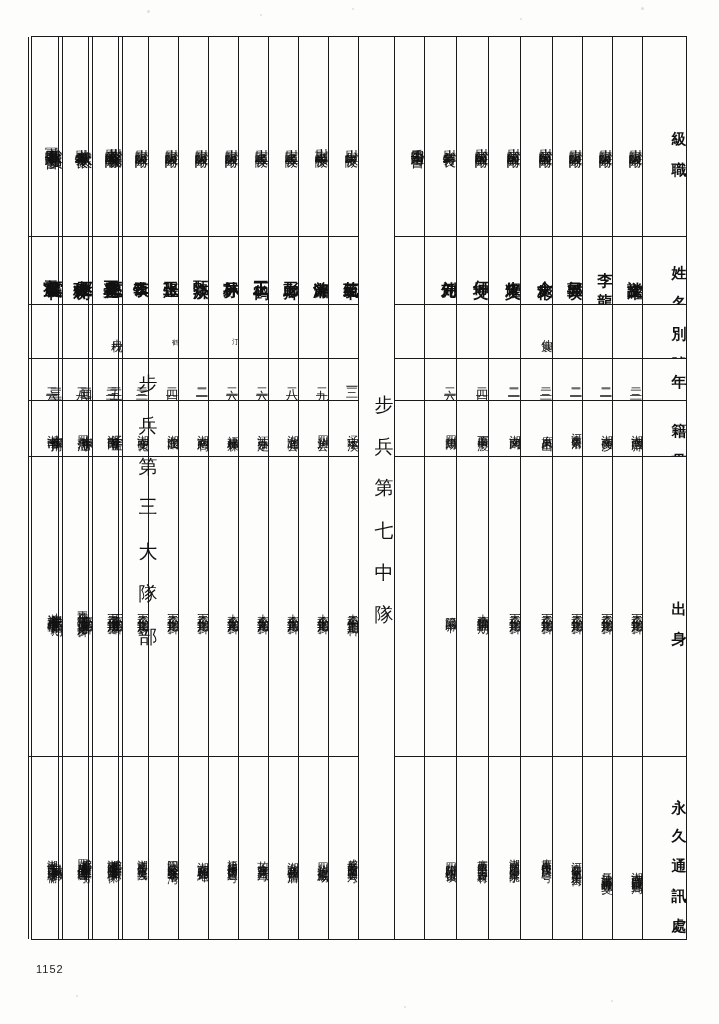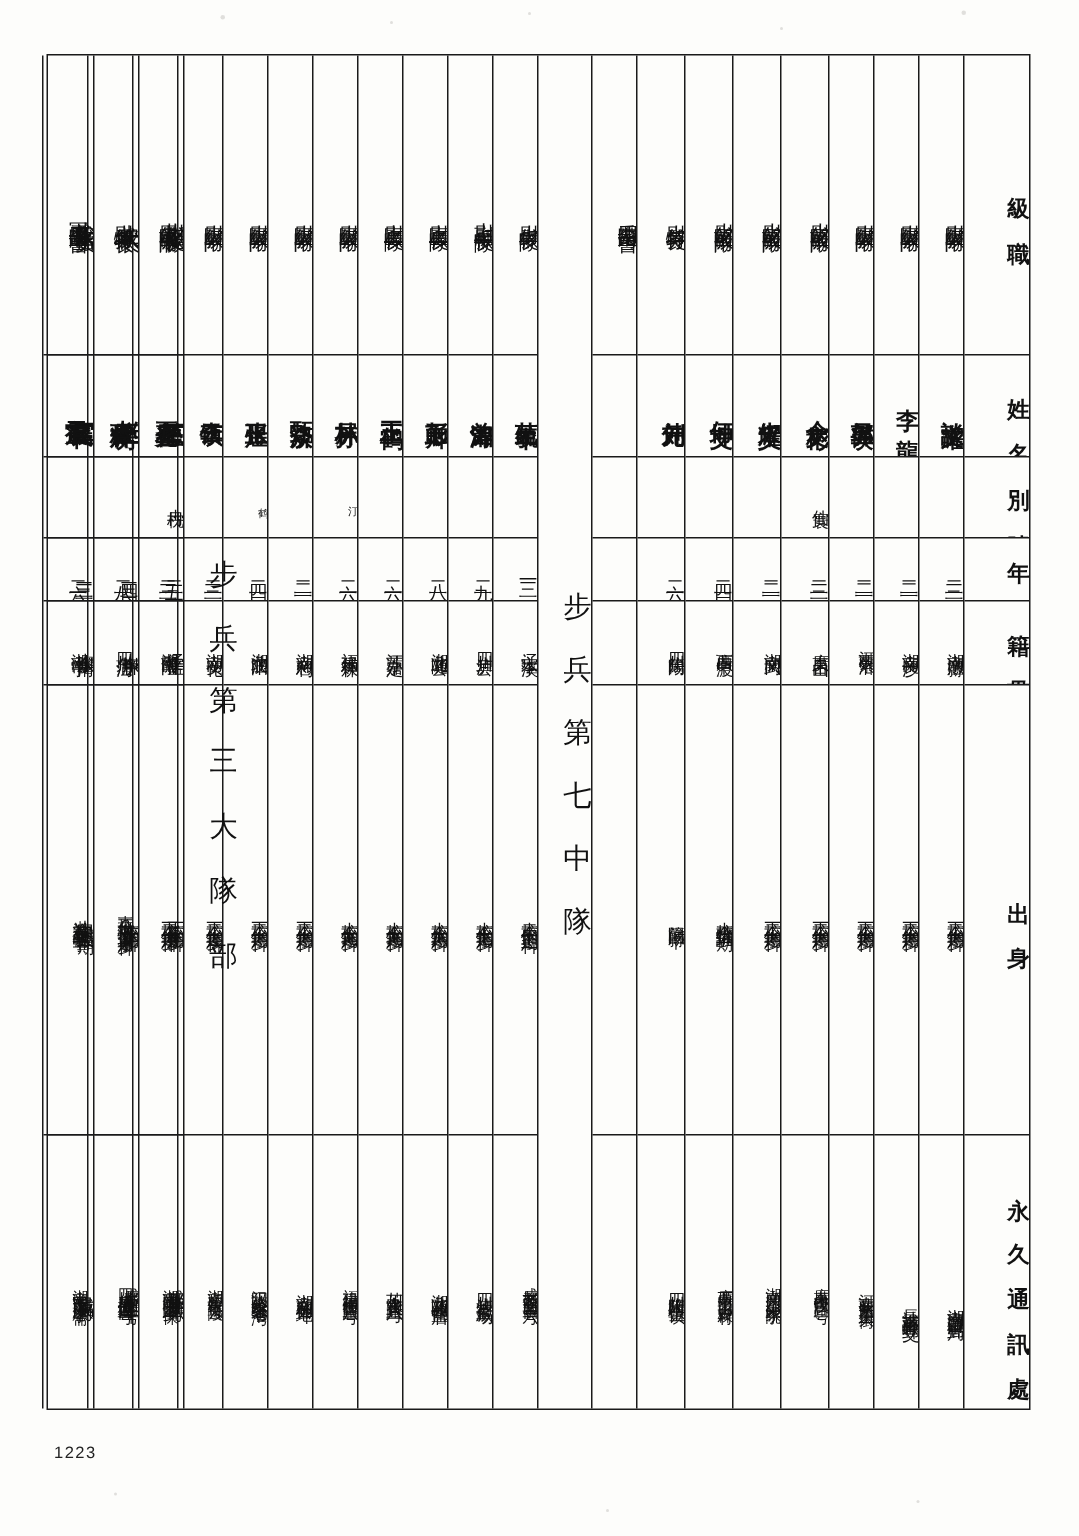--- a/index.html
+++ b/index.html
@@ -645,14 +645,14 @@
       <div class="cell center topalign" style="top:420px;height:300px;padding-top:8px;">
           <span class="txt f11">中央战干团政工二期</span>
         </div>
       <div class="cell center nb topalign" style="top:720px;height:184px;padding-top:18px;">
           <span class="txt f11">皇城福兴村</span>
         </div>
     </div>
 
   </div>
 
-  <div class="pageno">1223</div>
+  <div class="pageno">1152</div>
 </div>
 
 </body></html>

